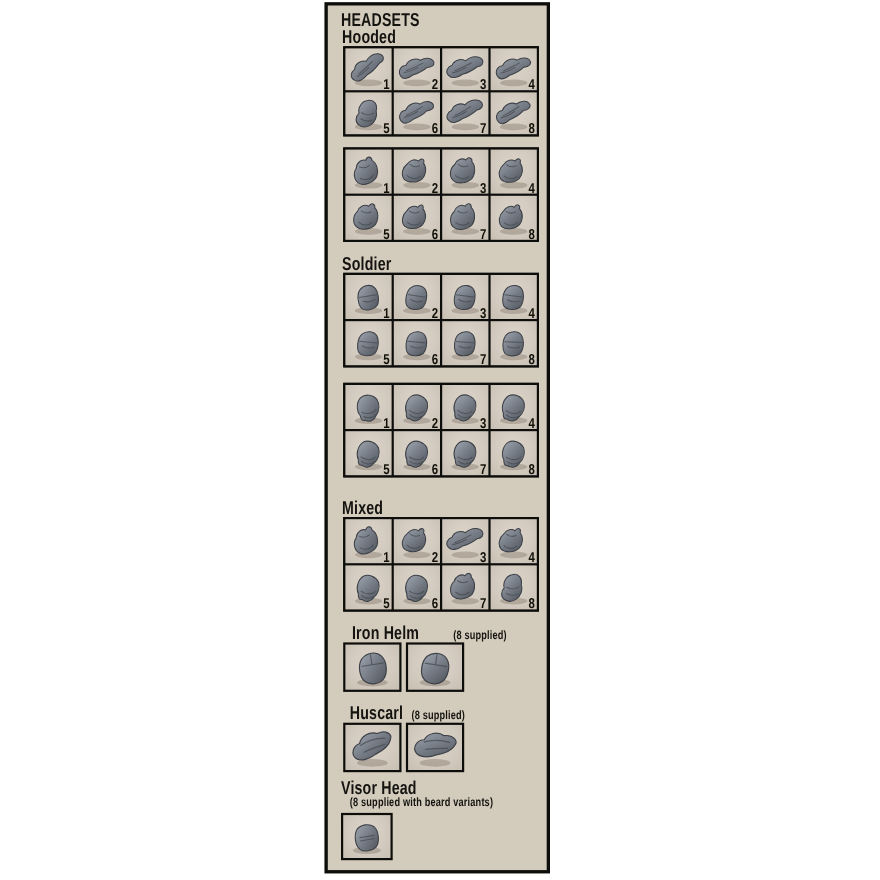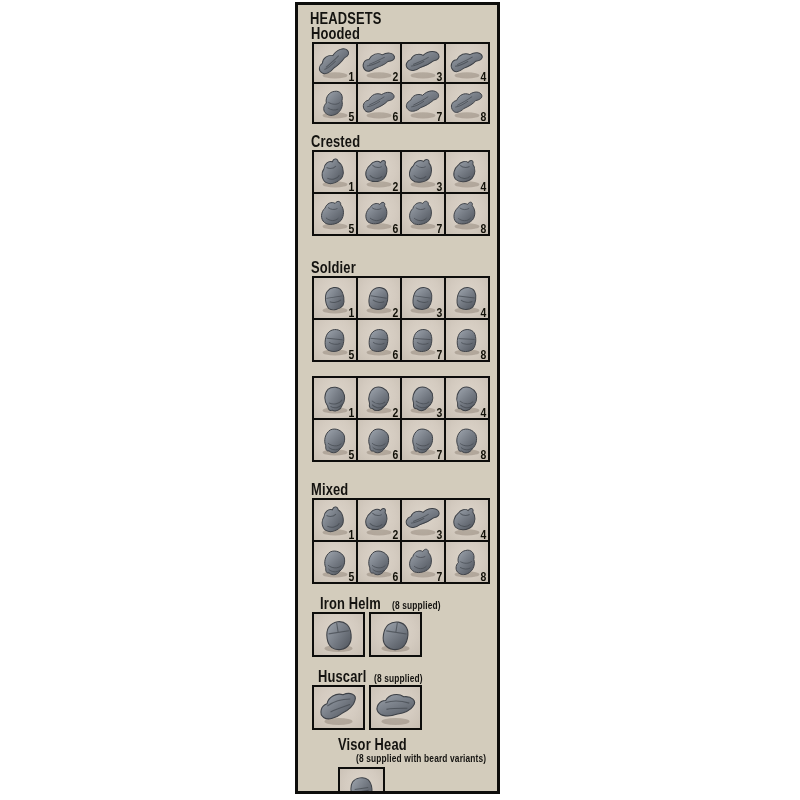--- a/index.html
+++ b/index.html
@@ -6,46 +6,46 @@
   .page{position:relative;width:800px;height:800px;background:#ffffff;overflow:hidden;
         font-family:"Liberation Sans",sans-serif;color:#141310;}
   .panel{position:absolute;left:295px;top:2px;width:205px;height:792px;box-sizing:border-box;
          background:#d3ccbc;border:3px solid #0d0d0b;overflow:hidden;}
   .cond{display:inline-block;transform:scaleX(0.76);transform-origin:0 60%;white-space:nowrap;
         font-weight:bold;letter-spacing:0.2px;}
   .page-title{margin:6px 0 0 12px;font-size:17px;line-height:15px;}
   .sec-label{font-size:17px;line-height:15px;}
   .label-row{margin-left:13px;display:flex;align-items:baseline;height:15px;}
   .note{font-size:11px;line-height:11px;margin-left:-8px;}
-  .note-below{margin-left:30px;font-size:11px;line-height:11px;margin-top:1px;}
+  .note-below{margin-left:20px;font-size:11px;line-height:11px;margin-top:1px;}
   .grid{display:grid;width:max-content;background:#0d0d0b;border:2px solid #0d0d0b;gap:2px;
         margin-left:14px;margin-top:1px;}
   .cols-4{grid-template-columns:repeat(4,42px);}
   .cell{position:relative;width:42px;height:40px;overflow:hidden;
         background:radial-gradient(ellipse at 50% 42%, #ddd5ca 0%, #d4cbc0 55%, #c8bfb3 100%);}
   .section-hooded .cell{height:38px;}
   .cellrow{display:flex;gap:4px;margin-left:14px;margin-top:1px;}
   .bigcell{position:relative;box-sizing:content-box;width:49px;height:41px;border:2px solid #0d0d0b;overflow:hidden;
         background:radial-gradient(ellipse at 50% 42%, #ddd5ca 0%, #d4cbc0 55%, #c8bfb3 100%);}
   .section-visor-head .bigcell{width:43px;height:39px;}
   .section-visor-head .cellrow{margin-left:12px;margin-top:3px;}
   .cell-num{position:absolute;right:2px;bottom:-1px;font-size:13px;font-weight:bold;line-height:13px;
         transform:scaleX(0.8);transform-origin:100% 100%;color:#111008;}
   .headsvg{display:block;width:100%;height:100%;}
   
   .section-hooded{margin-top:0;text-align:center;}
   .section-crested{margin-top:10px;}
-  .section-soldier{margin-top:24px;}
+  .section-soldier{margin-top:12px;}
   .section-pothelm{margin-top:14px;}
   .section-mixed{margin-top:20px;}
   .section-iron-helm{margin-top:12px;}
-  .section-iron-helm .label-row{margin-left:22px;}
+  .section-iron-helm .label-row{margin-left:22px;gap:20px;}
   .section-huscarl{margin-top:12px;}
   .section-huscarl .label-row{margin-left:20px;}
-  .section-visor-head{margin-top:7px;padding-left:28px;}
+  .section-visor-head{margin-top:7px;}
   .section-visor-head .label-row{margin-left:12px;}
 </style>
 </head>
 <body>
 
 <div class="page" style="background: rgb(255, 255, 255); color: rgb(20, 19, 16);">
 
   <svg width="0" height="0" style="position:absolute" aria-hidden="true">
     <defs>
       <linearGradient id="gradHead" x1="0" y1="0" x2="1" y2="1">
@@ -140,23 +140,20 @@
                 <g transform="rotate(3 22 19)">
                   <path d="M8 28 C4 24 6 18 11 17 C13 11 19 8 24 10 C29 6 35 6 37 10 C38 13 35 15 31 16 C28 20 23 23 19 25 C15 29 11 31 8 28 Z" fill="url(#gradHead)" stroke="#3d4147" stroke-width="1"></path>
                   <path d="M12 22 C17 19 22 16 27 12 M10 24 C15 23 19 20 23 17" fill="none" stroke="#464b52" stroke-width="1" opacity="0.75"></path>
                 </g>
               </svg>
               <span class="cell-num">8</span>
             </div>
           </div>
         </div>
         <div class="section section-crested">
-          <div class="label-row">
-            <span class="cond sec-label">Crested</span>
-          </div>
           <div class="grid cols-4">
             <div class="cell">
               <svg class="headsvg" viewBox="0 0 44 38">
                 <ellipse cx="22" cy="32" rx="13" ry="3.2" fill="rgba(90,75,60,0.28)"></ellipse>
                 <g transform="rotate(-9 22 19)">
                   <path d="M12 29 C7 26 7 18 11 14 C12 9 17 6 21 8 C23 4 27 5 27 9 C31 12 32 20 29 25 C25 30 16 32 12 29 Z" fill="url(#gradHead)" stroke="#3d4147" stroke-width="1"></path>
                   <path d="M14 13 C17 15 21 15 24 13 M13 24 C17 27 23 27 26 23" fill="none" stroke="#464b52" stroke-width="1" opacity="0.75"></path>
                 </g>
               </svg>
               <span class="cell-num">1</span>

